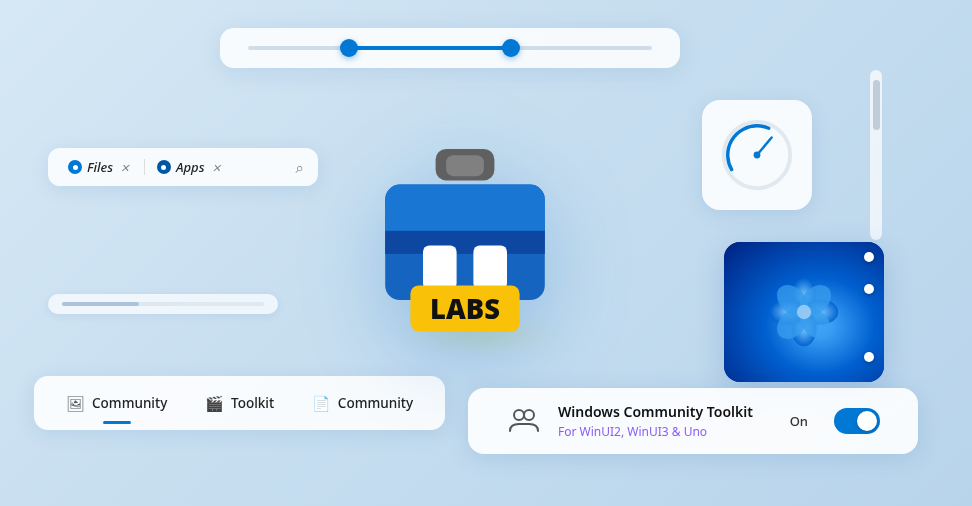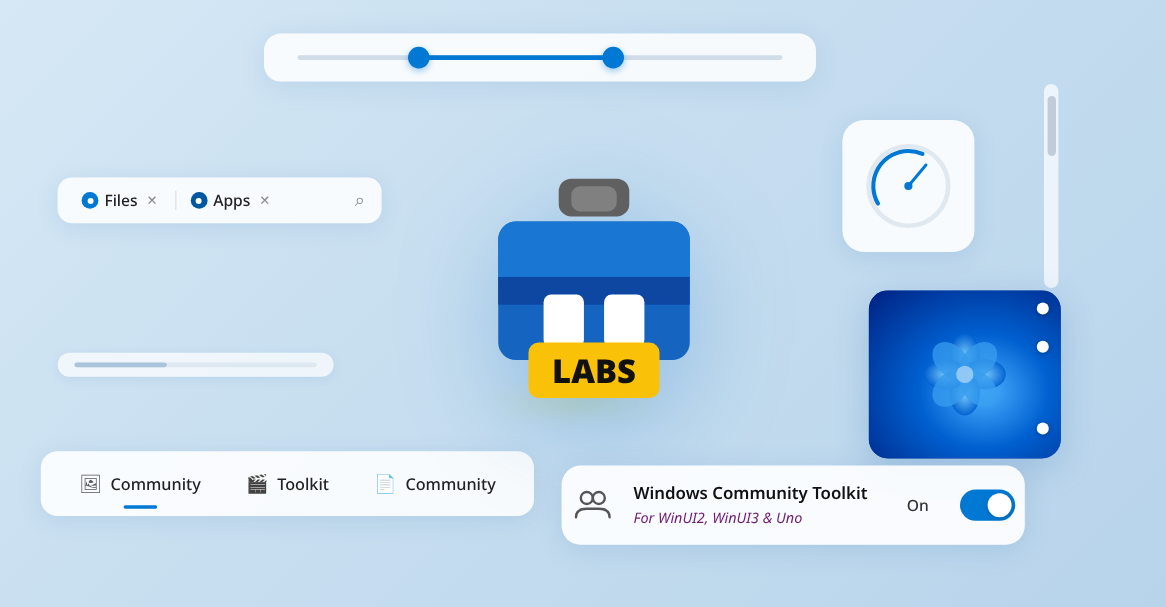--- a/index.html
+++ b/index.html
@@ -72,20 +72,21 @@
     }
     .tab-item {
       display: flex;
       align-items: center;
       gap: 5px;
       padding: 2px 6px;
       border-radius: 8px;
       font-size: 13px;
       color: #222;
       font-weight: 500;
+      font-style: italic;
     }
     .tab-dot {
       width: 14px;
       height: 14px;
       border-radius: 50%;
       display: flex;
       align-items: center;
       justify-content: center;
     }
     .tab-dot.blue { background: #0078d4; }
@@ -188,21 +189,21 @@
 
     
     .hero-icon {
       position: absolute;
       top: 110px;
       left: 360px;
       width: 240px;
       height: 250px;
       display: flex;
       align-items: center;
-      justify-content: flex-end;
+      justify-content: flex-start;
     }
     .toolbox-svg {
       width: 210px;
       height: 210px;
       filter: drop-shadow(0 20px 40px rgba(0,100,200,0.25));
     }
     
     .hero-glow {
       position: absolute;
       bottom: 10px;
@@ -292,22 +293,22 @@
     .snap-dot.tr { top: 42px; right: 10px; }
     .snap-dot.bl { bottom: 20px; right: 10px; }
 
     
     .toolkit-card {
       position: absolute;
       bottom: 52px;
       left: 468px;
       background: rgba(255,255,255,0.90);
       border-radius: 16px;
-      padding: 14px 8px;
-      width: 386px;
+      padding: 14px 38px;
+      width: 450px;
       display: flex;
       align-items: center;
       gap: 16px;
       box-shadow: 0 4px 24px rgba(0,80,160,0.12);
     }
     .toolkit-icon {
       width: 36px;
       height: 36px;
       color: #555;
       flex-shrink: 0;
@@ -316,23 +317,22 @@
       justify-content: center;
     }
     .toolkit-text { flex: 1; }
     .toolkit-title {
       font-size: 14px;
       font-weight: 600;
       color: #111;
     }
     .toolkit-sub {
       font-size: 12px;
-      color: #701a75;
+      color: #8b5cf6;
       margin-top: 2px;
-      font-style: italic;
     }
     .toolkit-toggle-area {
       display: flex;
       align-items: center;
       gap: 26px;
     }
     .toggle-label {
       font-size: 13px;
       color: #333;
       font-weight: 500;

